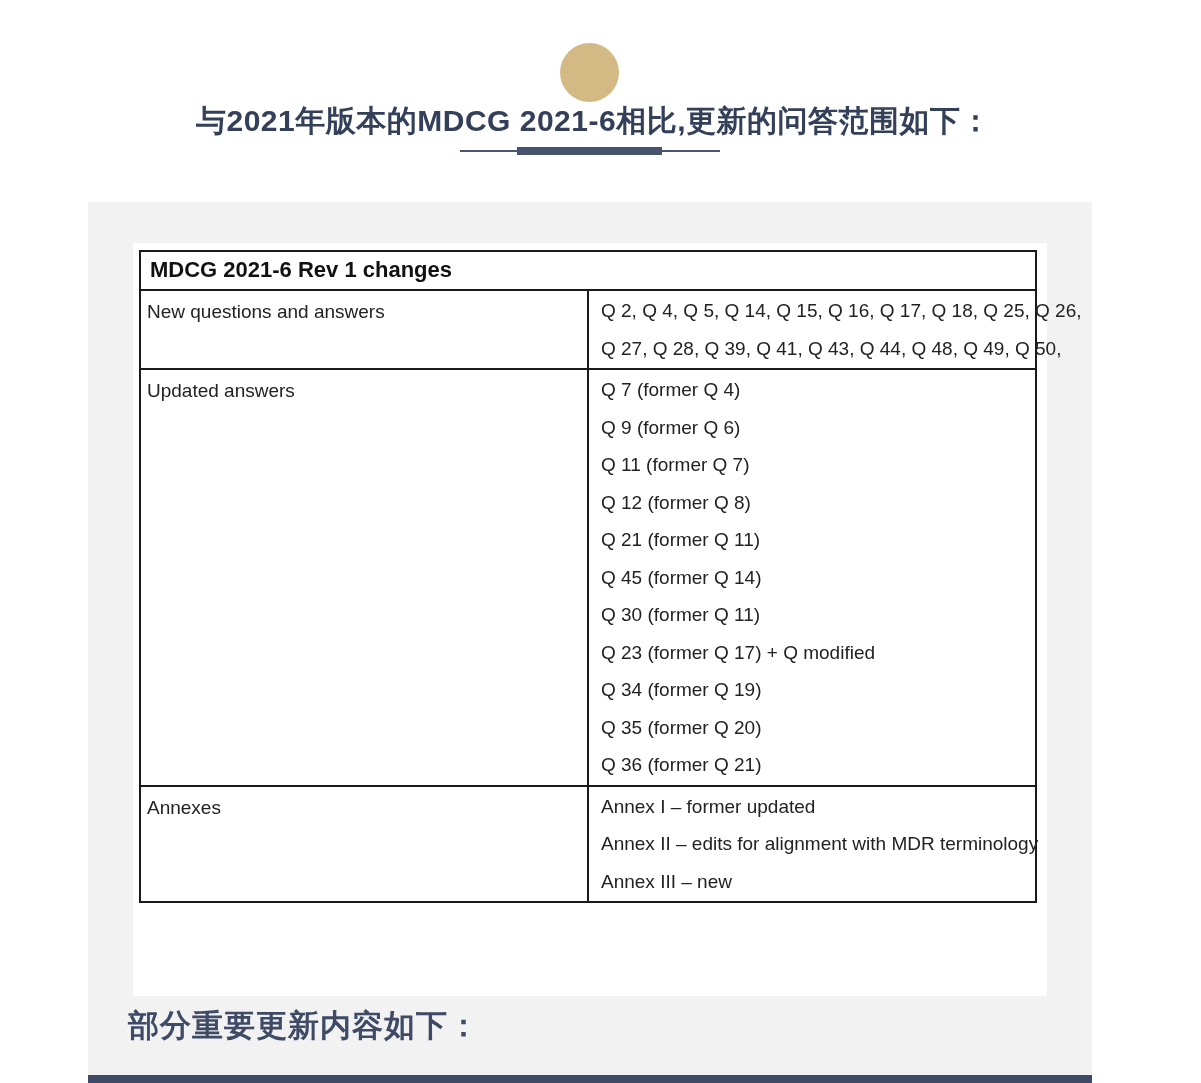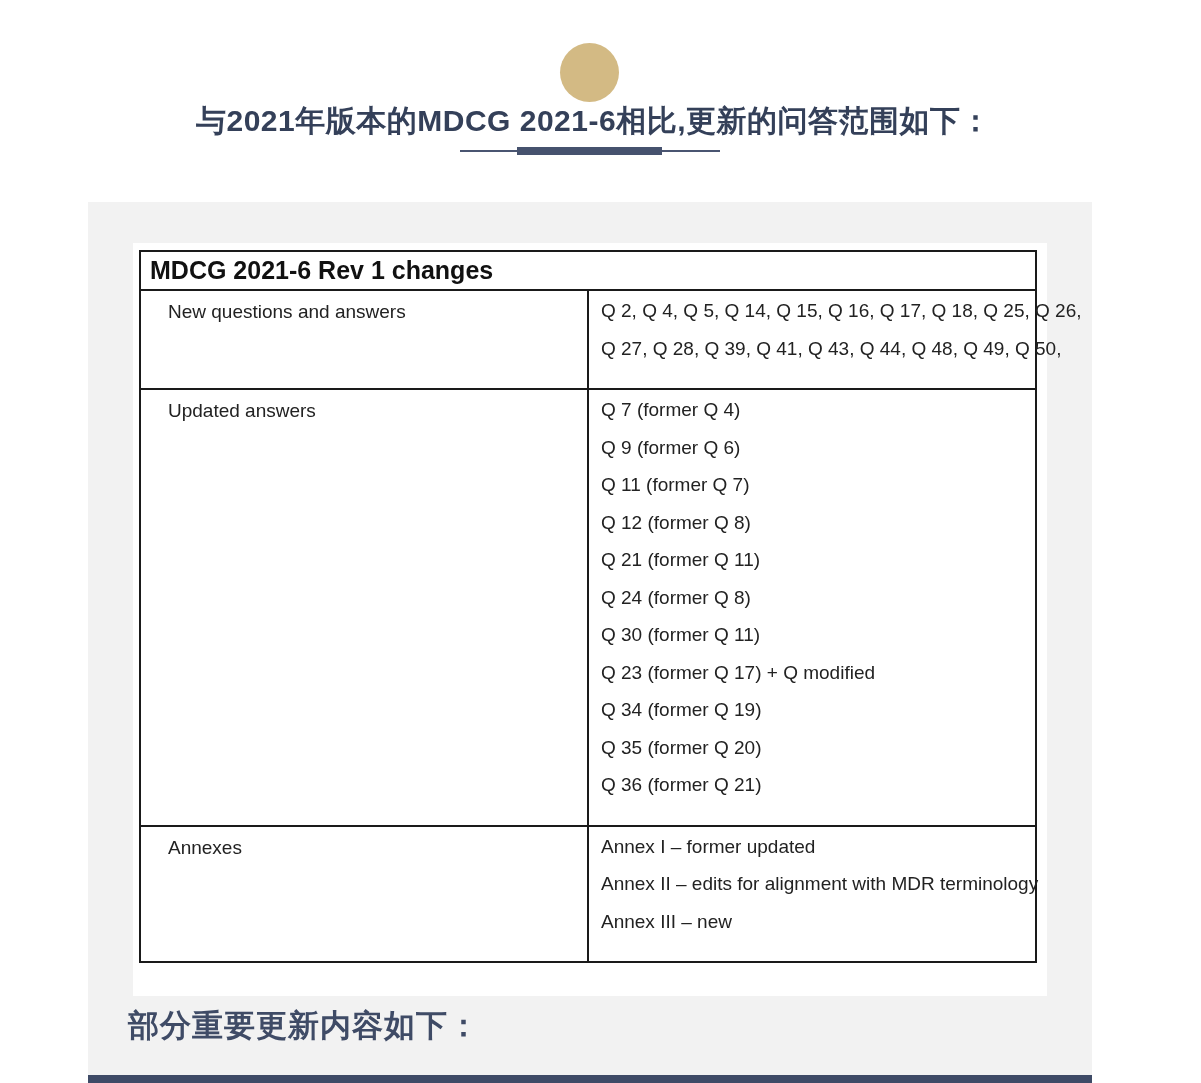--- a/index.html
+++ b/index.html
@@ -63,32 +63,32 @@
     font-size: 19px;
     color: #222222;
   }
   table.changes-table td {
     border: 2px solid #1a1a1a;
     vertical-align: top;
     background: #ffffff;
   }
   td.table-title-cell {
     font-weight: bold;
-    font-size: 25px;
+    font-size: 22px;
     color: #111111;
     padding: 5px 9px 6px 9px;
     line-height: 26px;
   }
   td.label-cell {
     width: 293px;
-    padding: 8px 8px 6px 27px;
+    padding: 8px 8px 6px 6px;
     line-height: 26px;
   }
   td.lines-cell {
-    padding: 1px 10px 21px 12px;
+    padding: 1px 10px 1px 12px;
   }
   .cell-line {
     line-height: 37.5px;
     white-space: nowrap;
   }
 
   
   .bottom-heading {
     position: absolute; left: 128px; top: 1006px;
     font-size: 31px; font-weight: bold;
@@ -134,21 +134,21 @@
   </tr>
 
   <tr>
     <td class="label-cell">Updated answers</td>
     <td class="lines-cell">
                 <div class="cell-line">Q 7 (former Q 4)</div>
                 <div class="cell-line">Q 9 (former Q 6)</div>
                 <div class="cell-line">Q 11 (former Q 7)</div>
                 <div class="cell-line">Q 12 (former Q 8)</div>
                 <div class="cell-line">Q 21 (former Q 11)</div>
-                <div class="cell-line">Q 24 (former Q 8)</div>
+                <div class="cell-line">Q 45 (former Q 14)</div>
                 <div class="cell-line">Q 30 (former Q 11)</div>
                 <div class="cell-line">Q 23 (former Q 17) + Q modified</div>
                 <div class="cell-line">Q 34 (former Q 19)</div>
                 <div class="cell-line">Q 35 (former Q 20)</div>
                 <div class="cell-line">Q 36 (former Q 21)</div>
               </td>
   </tr>
 
 
   <tr>

